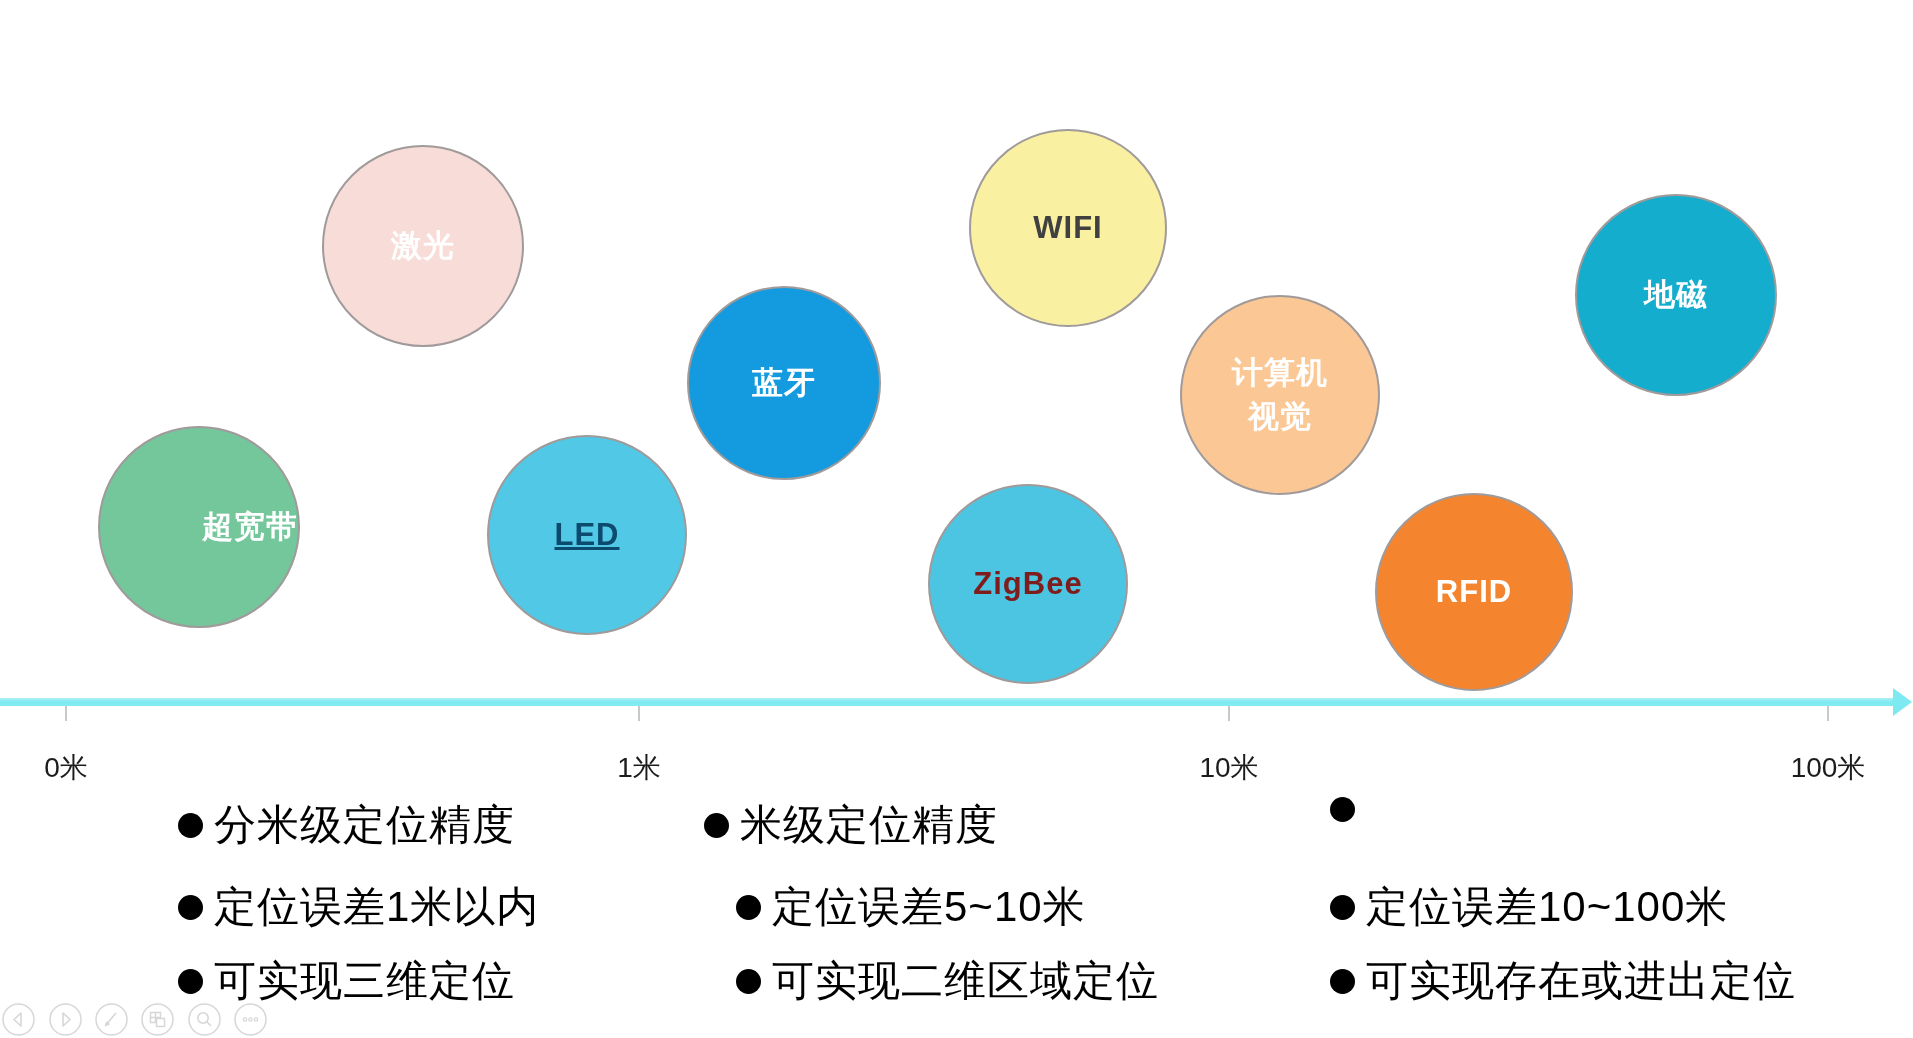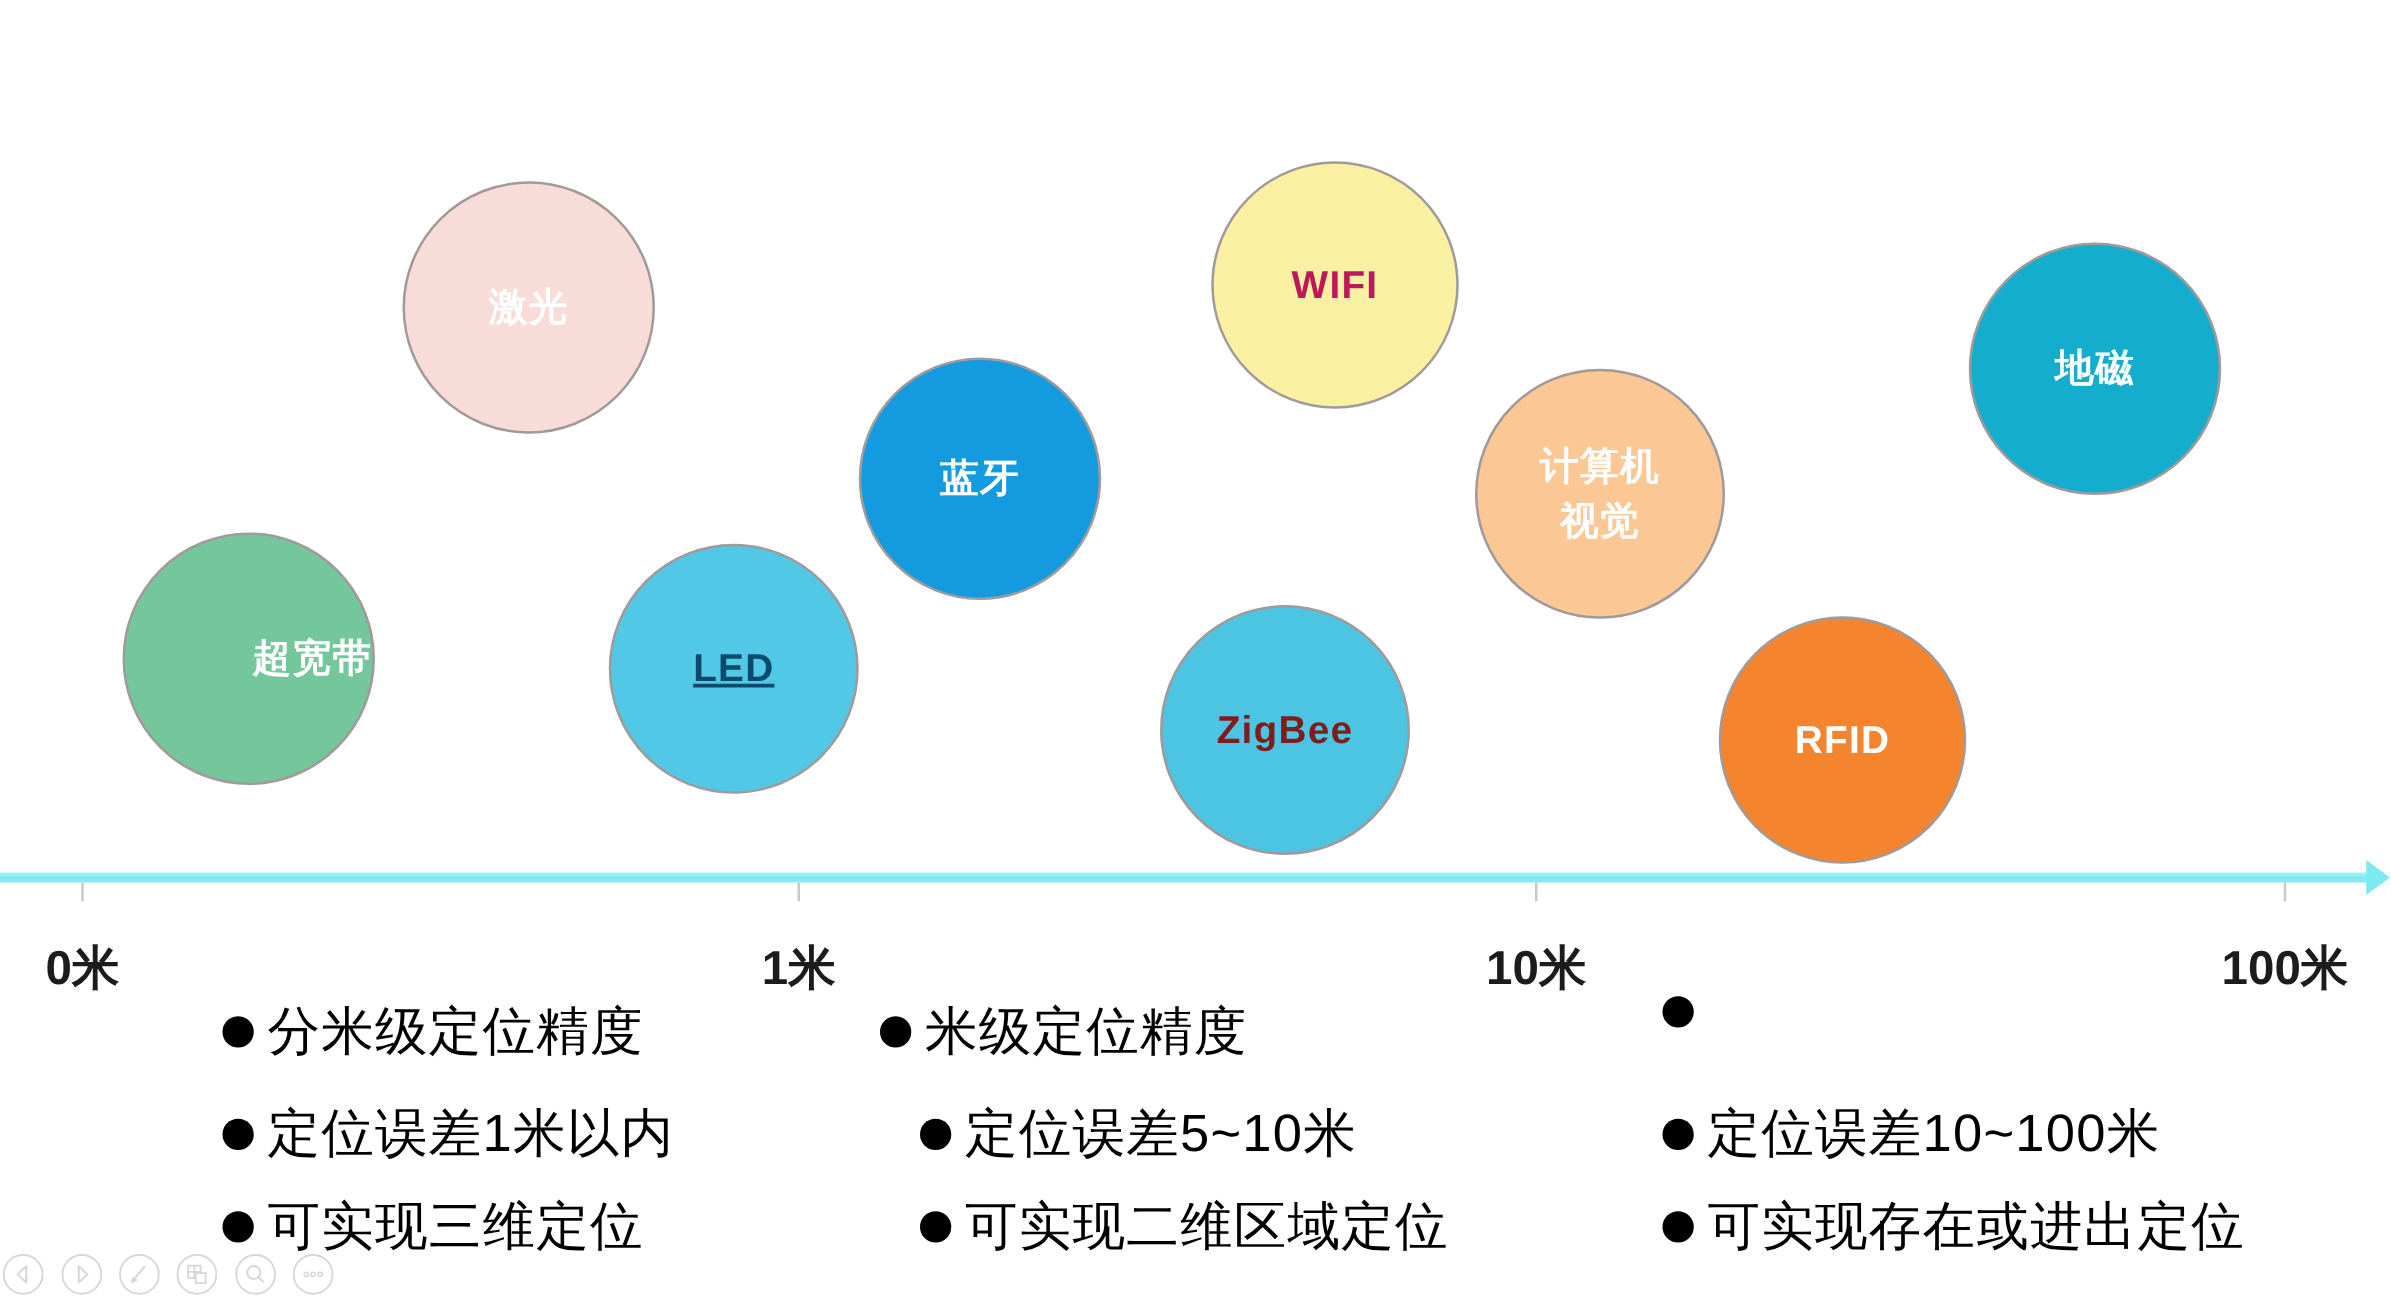--- a/index.html
+++ b/index.html
@@ -38,22 +38,22 @@
     border-left:19px solid #7de9f1;
   }
   .axis-tick{
     position:absolute;
     width:2px;height:15px;
     background:#c9c9c9;
   }
   .axis-tick-label{
     position:absolute;
     transform:translateX(-50%);
-    font-size:38px;
-    font-weight:700;
+    font-size:28px;
+    font-weight:400;
     color:#1c1c1c;
     white-space:nowrap;
   }
   .legend-item{
     position:absolute;
     display:flex;align-items:center;
     font-size:42px;
     color:#000000;
     white-space:nowrap;
     letter-spacing:1px;
@@ -90,21 +90,21 @@
       <div class="bubble" style="left: 487px; top: 435px; width: 200px; height: 200px; background: rgb(80, 200, 230); border-color: rgb(160, 154, 154);">
         <span class="bubble-label" style="color: #0c4a6e; text-decoration: underline;">LED</span>
       </div>
       <div class="bubble" style="left: 687px; top: 286px; width: 194px; height: 194px; background: rgb(20, 155, 223); border-color: rgb(160, 154, 154);">
         <span class="bubble-label" style="color: rgb(255, 255, 255);">蓝牙</span>
       </div>
       <div class="bubble" style="left: 928px; top: 484px; width: 200px; height: 200px; background: rgb(76, 197, 226); border-color: rgb(160, 154, 154);">
         <span class="bubble-label" style="color: #7f1d1d;">ZigBee</span>
       </div>
       <div class="bubble" style="left: 969px; top: 129px; width: 198px; height: 198px; background: rgb(249, 240, 162); border-color: rgb(160, 154, 154);">
-        <span class="bubble-label" style="color: #be185d;">WIFI</span>
+        <span class="bubble-label" style="color: #404040;">WIFI</span>
       </div>
       <div class="bubble" style="left: 1180px; top: 295px; width: 200px; height: 200px; background: rgb(251, 199, 149); border-color: rgb(160, 154, 154);">
         <span class="bubble-label" style="color: rgb(255, 255, 255);">计算机
 视觉</span>
       </div>
       <div class="bubble" style="left: 1375px; top: 493px; width: 198px; height: 198px; background: rgb(245, 132, 47); border-color: rgb(160, 154, 154);">
         <span class="bubble-label" style="color: rgb(255, 255, 255);">RFID</span>
       </div>
       <div class="bubble" style="left: 1575px; top: 194px; width: 202px; height: 202px; background: rgb(21, 173, 206); border-color: rgb(160, 154, 154);">
         <span class="bubble-label" style="color: rgb(255, 255, 255);">地磁</span>

